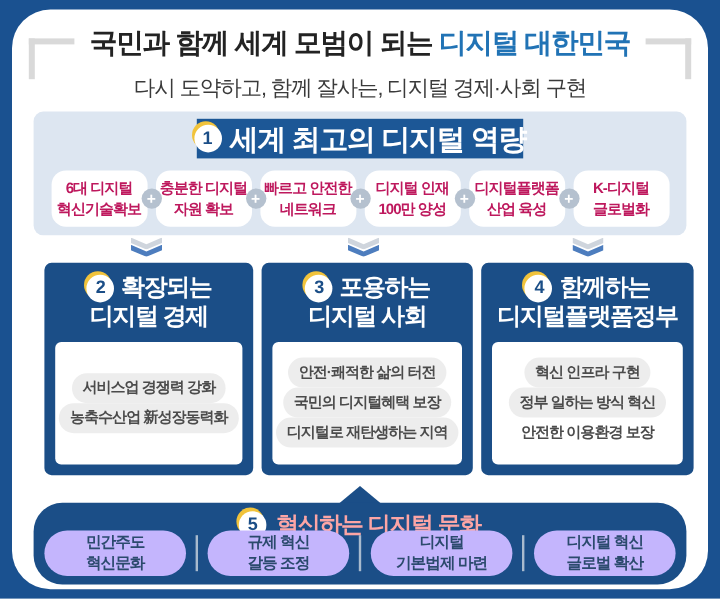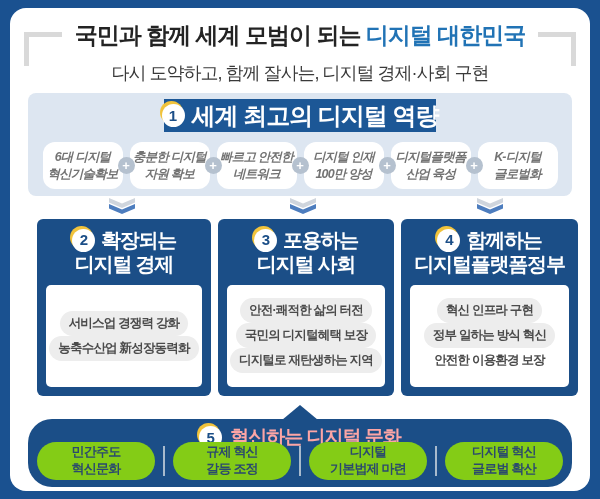--- a/index.html
+++ b/index.html
@@ -1,19 +1,19 @@
 <!DOCTYPE html>
 <html><head>
 <meta charset="utf-8">
 <style>
   * { margin:0; padding:0; box-sizing:border-box; }
   body { font-family:"Liberation Sans","DejaVu Sans",sans-serif; background:#fff; }
   .screen { position:relative; width:600px; height:499px; background:#1a5190; overflow:hidden; }
   .content { position:absolute; left:10px; top:8px; width:580px; height:483px;
-             background:#ffffff; border-radius:16px; }
+             background:#ffffff; border-radius:32px; }
 
   
   .title { position:absolute; top:12px; left:0; width:100%; text-align:center;
            font-size:23px; font-weight:700; letter-spacing:-1px; color:#232323; white-space:nowrap; }
   .title .hl { color:#2173b5; }
   .bracket { position:absolute; width:38px; height:34px; }
   .bracket.left  { left:14px;  top:24px; border-top:5px solid #d9d9d9; border-left:5px solid #d9d9d9; }
   .bracket.right { right:14px; top:24px; border-top:5px solid #d9d9d9; border-right:5px solid #d9d9d9; }
   .subtitle { position:absolute; top:53px; left:0; width:100%; text-align:center;
               font-size:18px; font-weight:400; letter-spacing:-1px; color:#3a3a3a; white-space:nowrap; }
@@ -30,22 +30,22 @@
   .band1 { position:absolute; left:18px; top:85px; width:544px; height:103px;
            background:#dde6f1; border-radius:8px; }
   .band1-bar { position:absolute; left:50%; transform:translateX(-50%); top:6px;
                width:272px; height:33px; background:#1c5796;
                display:flex; align-items:center; justify-content:center; gap:7px; }
   .band1-bar .txt { color:#fff; font-size:24px; font-weight:700; letter-spacing:-1px; white-space:nowrap; }
   .pills-row { position:absolute; left:8px; right:8px; top:49px;
                display:flex; align-items:center; justify-content:center; }
   .tpill { width:80px; height:47px; background:#fff; border-radius:12px; z-index:1;
            display:flex; flex-direction:column; align-items:center; justify-content:center;
-           font-size:12.5px; font-weight:600; color:#737373; letter-spacing:-0.8px;
-           line-height:1.35; text-align:center; white-space:nowrap;font-style:italic; }
+           font-size:12.5px; font-weight:600; color:#be185d; letter-spacing:-0.8px;
+           line-height:1.35; text-align:center; white-space:nowrap; }
   .plus { width:17px; height:17px; border-radius:50%; background:#b5c1cf; color:#fff;
           display:flex; align-items:center; justify-content:center; font-size:13px;
           font-weight:700; line-height:1; margin:0 -5px; z-index:2; flex:none; }
 
   
   .chev { position:absolute; top:190px; width:26px; }
   .chev span { display:block; width:26px; height:10px;
                clip-path:polygon(0 0,50% 55%,100% 0,100% 45%,50% 100%,0 45%); }
   .chev .c1 { background:#cfd5dd; }
   .chev .c2 { background:#4d7dbe; margin-top:-4px; }
@@ -68,21 +68,21 @@
   
   .notch { position:absolute; left:272px; top:397px; width:0; height:0;
            border-left:18px solid transparent; border-right:18px solid transparent;
            border-bottom:15px solid #1b4e87; }
   .bar5 { position:absolute; left:18px; top:411px; width:544px; height:68px;
           background:#1b4e87; border-radius:24px; }
   .bar5-title { display:flex; align-items:center; justify-content:center; gap:8px; margin-top:5px; }
   .bar5-title .txt { color:#fca5a5; font-size:19px; font-weight:700; letter-spacing:-1px; white-space:nowrap; }
   .bar5-pills { position:absolute; left:0; right:0; bottom:7px;
                 display:flex; align-items:center; justify-content:center; }
-  .bpill { min-width:118px; height:38px; background:#84cc16; border-radius:19px; padding:0 8px;
+  .bpill { min-width:118px; height:38px; background:#c4b5fd; border-radius:19px; padding:0 8px;
            margin:0 5px; display:flex; flex-direction:column; align-items:center; justify-content:center;
            font-size:13px; font-weight:700; color:#2b4a6d; letter-spacing:-0.8px;
            line-height:1.3; text-align:center; white-space:nowrap; }
   .vdiv { width:2px; height:30px; background:#a8bacd; margin:0 3px; flex:none; }
 </style>
 </head>
 <body>
 
 <div class="screen">
   <div class="content">

